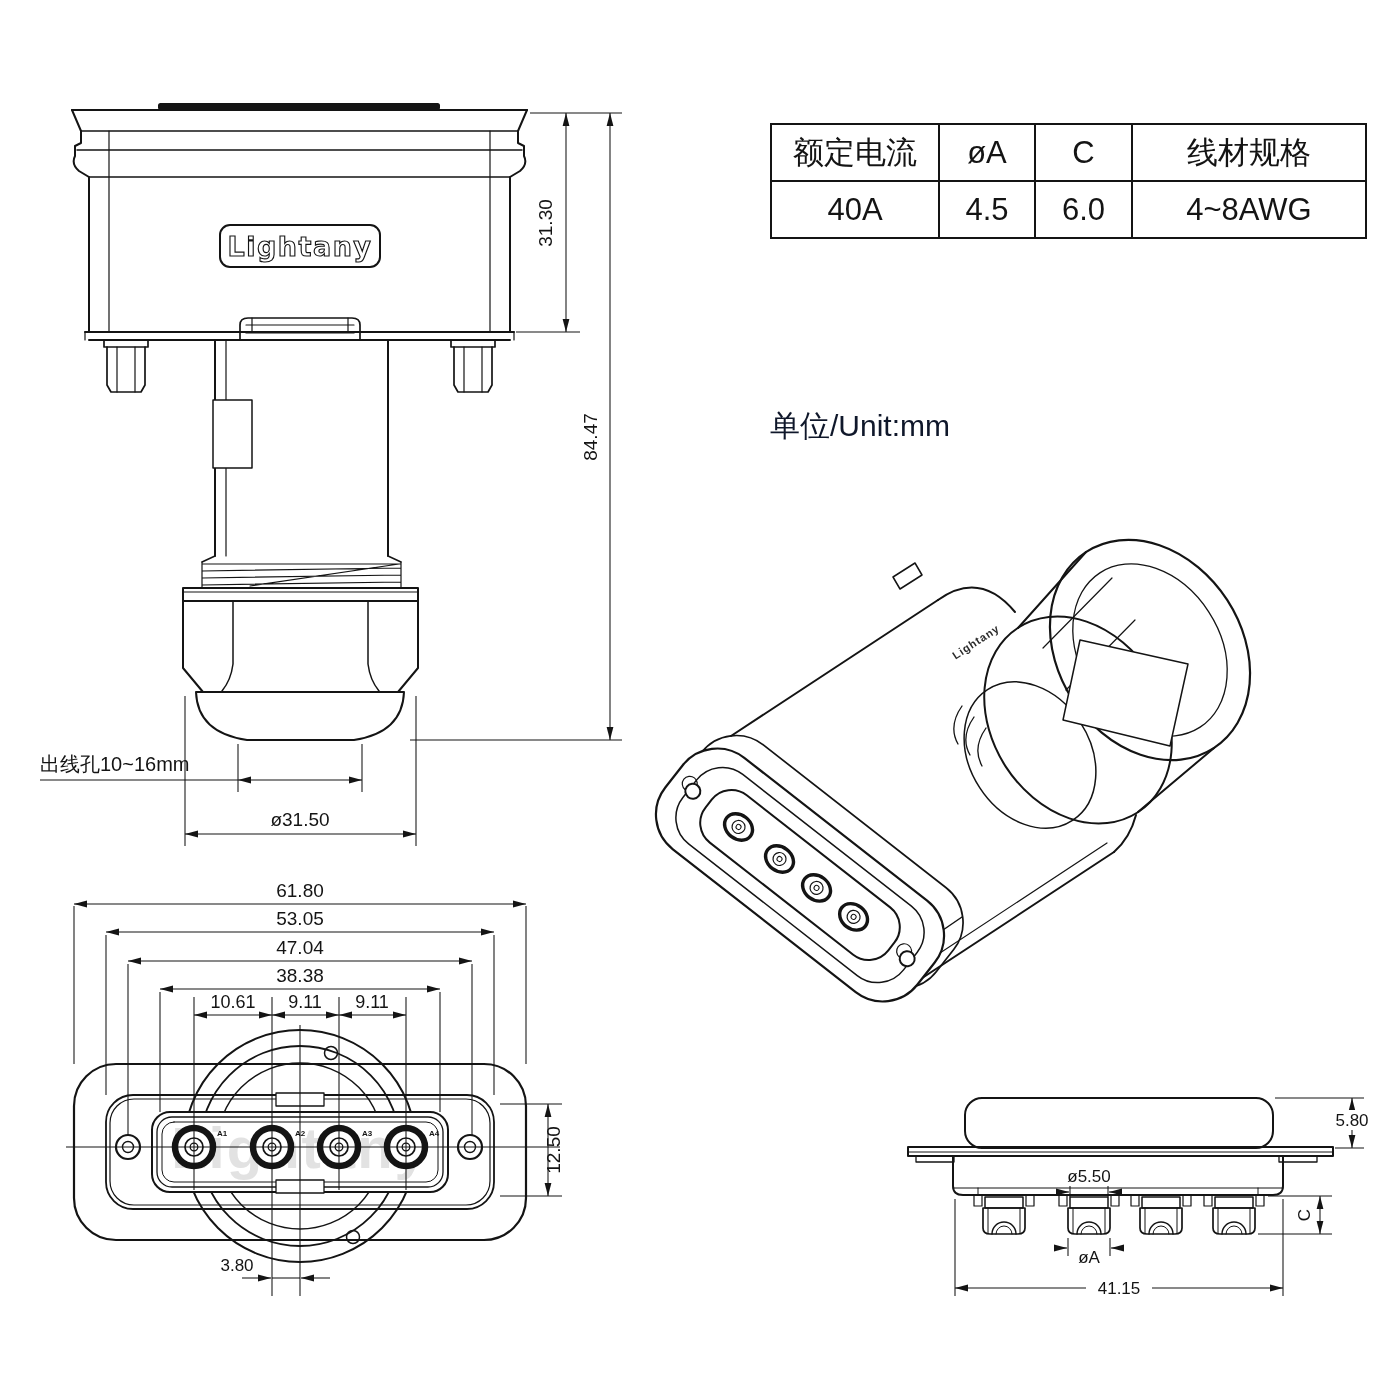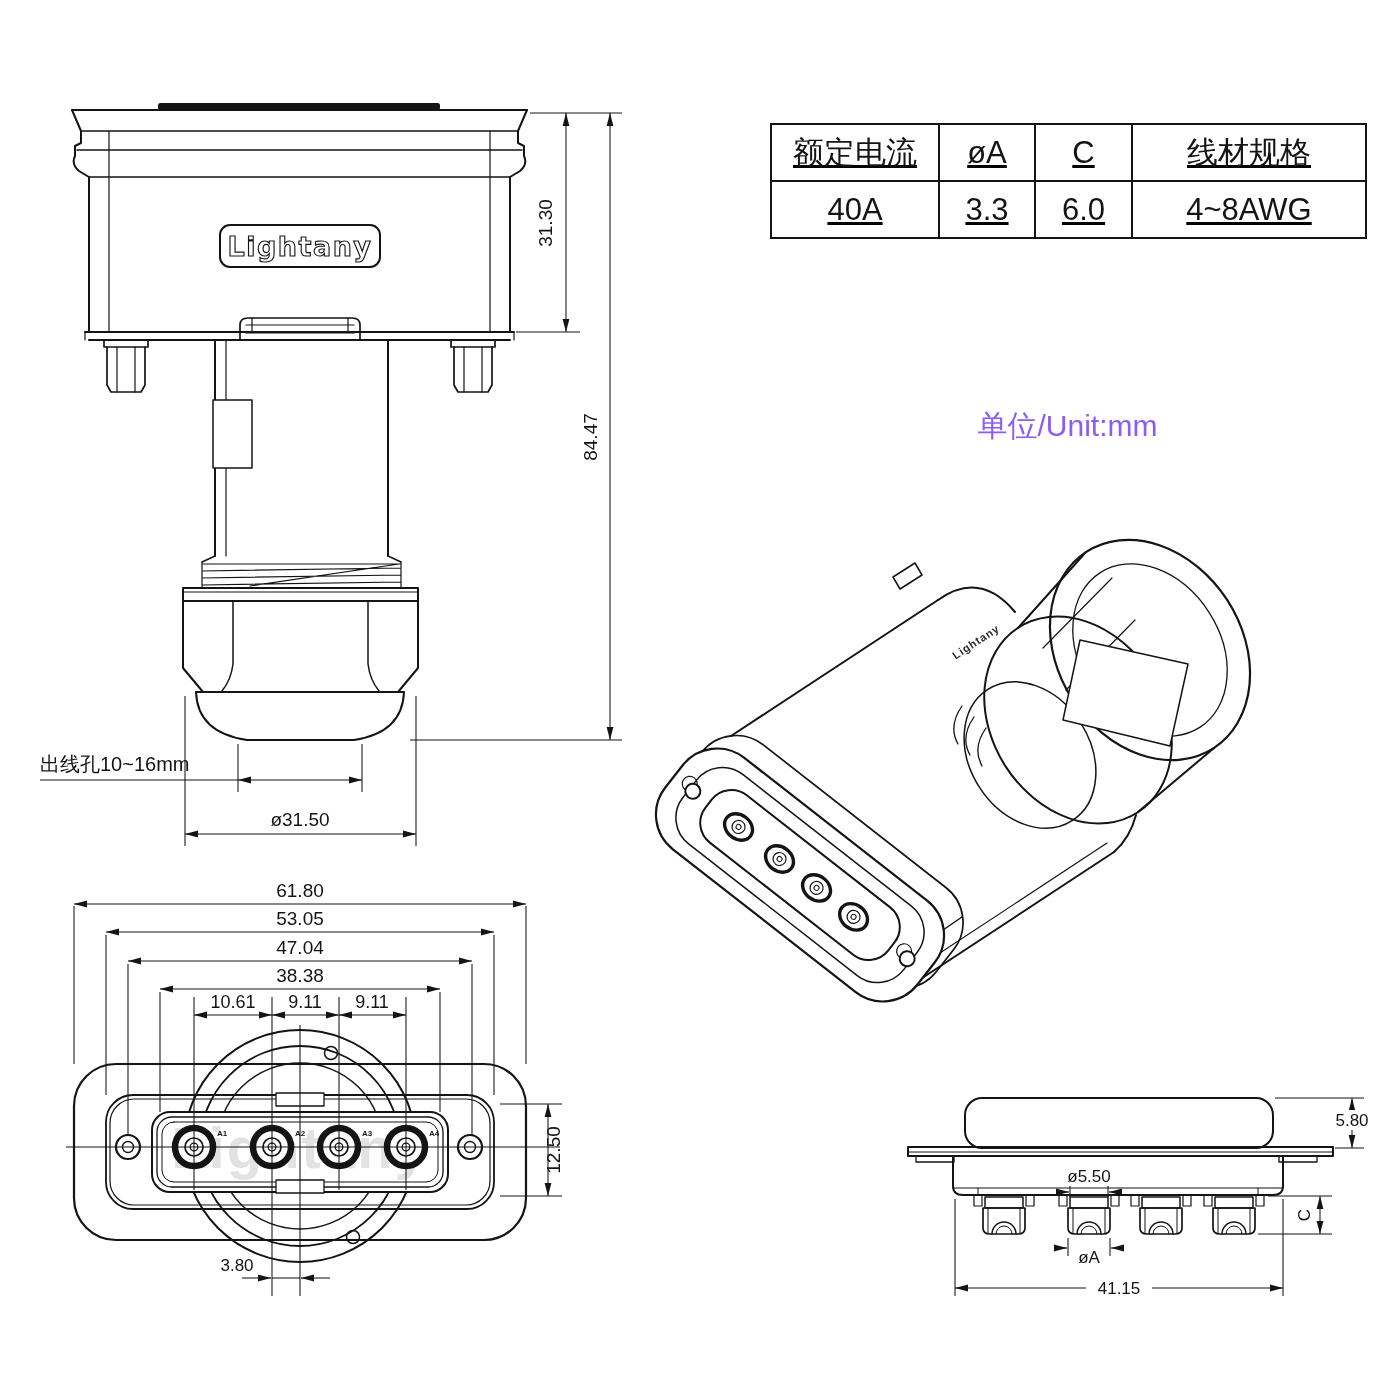--- a/index.html
+++ b/index.html
@@ -21,25 +21,25 @@
   .dt{font:19px "Liberation Sans",sans-serif;fill:#141414}
   .dt17{font:17px "Liberation Sans",sans-serif;fill:#141414}
   .dt18{font:18px "Liberation Sans",sans-serif;fill:#141414}
   .cjk{font:20px "Liberation Sans",sans-serif;fill:#141414}
   .logo{font:bold 27px "DejaVu Sans",sans-serif;fill:none;stroke:#141414;stroke-width:1.15;letter-spacing:1.5px}
   .wm{font:bold 58px "Liberation Sans",sans-serif;fill:#e2e2e2;letter-spacing:2px}
   .pl{font:bold 8px "Liberation Sans",sans-serif;fill:#141414}
   .emb{font:bold 11px "Liberation Sans",sans-serif;fill:#2a2a2a;letter-spacing:1px}
   
   .spec{position:absolute;left:770px;top:123px;z-index:2;}
-  .spec table{border-collapse:collapse;table-layout:fixed;width:595px;text-decoration:underline;}
+  .spec table{border-collapse:collapse;table-layout:fixed;width:595px;}
   .spec td{border:2.4px solid #141414;height:55px;text-align:center;vertical-align:middle;
            font:31px "Liberation Sans",sans-serif;color:#141414;padding:0;}
-  .unitnote{position:absolute;left:770px;top:406px;width:595px;text-align:center;z-index:2;
-            font:30px "Liberation Sans",sans-serif;color:#8b5cf6;}
+  .unitnote{position:absolute;left:770px;top:406px;width:595px;text-align:left;z-index:2;
+            font:30px "Liberation Sans",sans-serif;color:#0f172a;}
 </style>
 </head>
 <body>
 
 <div class="canvas">
 
 <svg width="1400" height="1400" viewBox="0 0 1400 1400">
   <defs>
     <marker id="mE" markerUnits="userSpaceOnUse" markerWidth="15" markerHeight="10" refX="14" refY="5" orient="auto">
       <path d="M14,5 L1,1.6 L1,8.4 Z" fill="#141414"></path>
@@ -336,21 +336,21 @@
         </colgroup>
     <tbody>
           <tr>
       <td>额定电流</td>
       <td>øA</td>
       <td>C</td>
       <td>线材规格</td>
     </tr>
     <tr>
       <td>40A</td>
-      <td>3.3</td>
+      <td>4.5</td>
       <td>6.0</td>
       <td>4~8AWG</td>
     </tr>
   </tbody>
       </table>
 </div>
 <div class="unitnote">单位/Unit:mm</div>
 
 </div>
 

